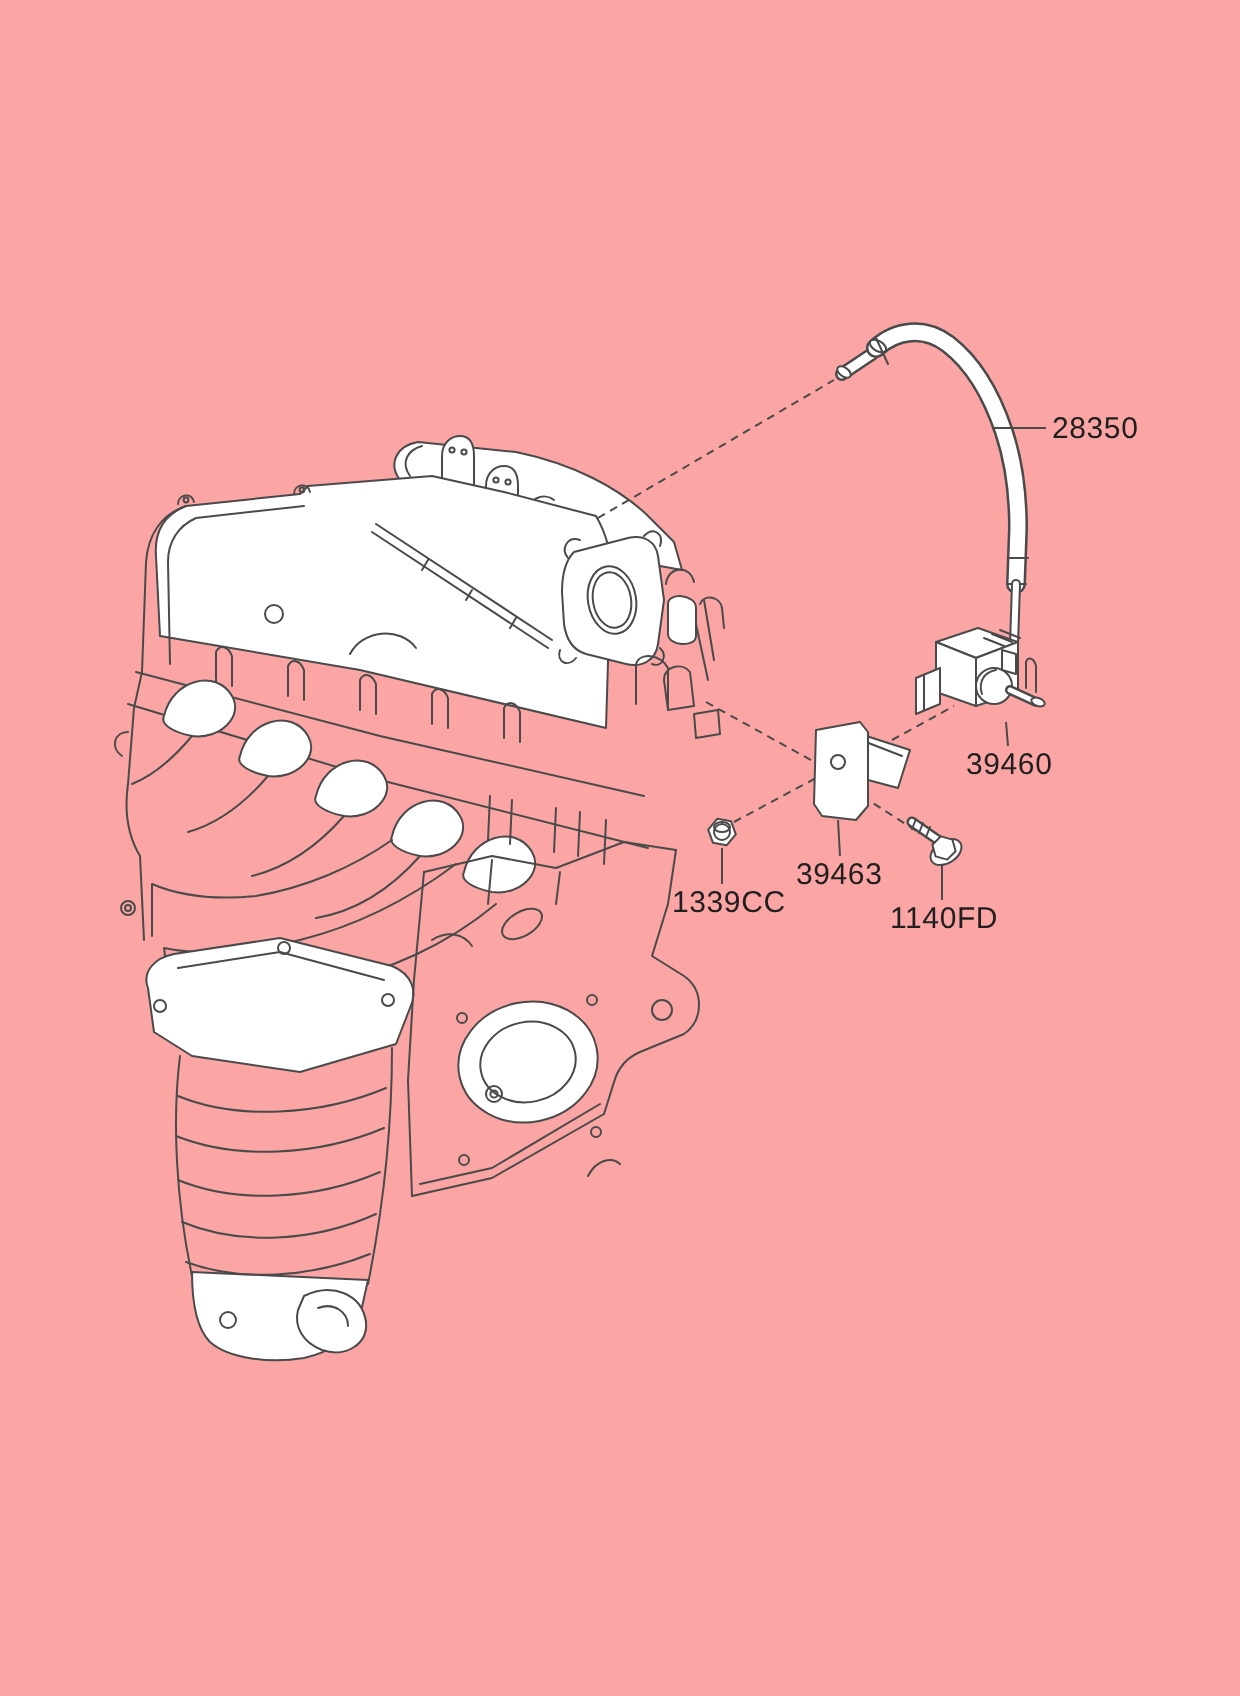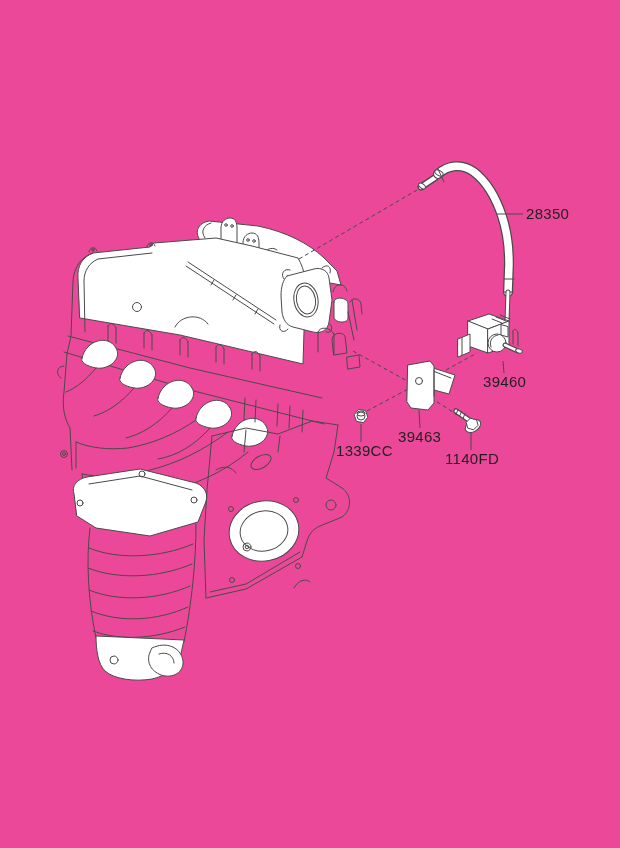--- a/index.html
+++ b/index.html
@@ -1,16 +1,16 @@
 <!DOCTYPE html>
 <html><head>
 <meta charset="utf-8">
 <style>
   html,body{margin:0;padding:0;background:#ffffff;}
-  .stage{position:relative;width:620px;height:848px;background:#ec4899;overflow:hidden;}
+  .stage{position:relative;width:620px;height:848px;background:#fca5a5;overflow:hidden;}
   svg{display:block;}
   text.part-label{
     font-family:"Liberation Sans","DejaVu Sans",sans-serif;
     font-size:15px;
     letter-spacing:0.3px;
   }
 </style>
 </head>
 <body>
 

